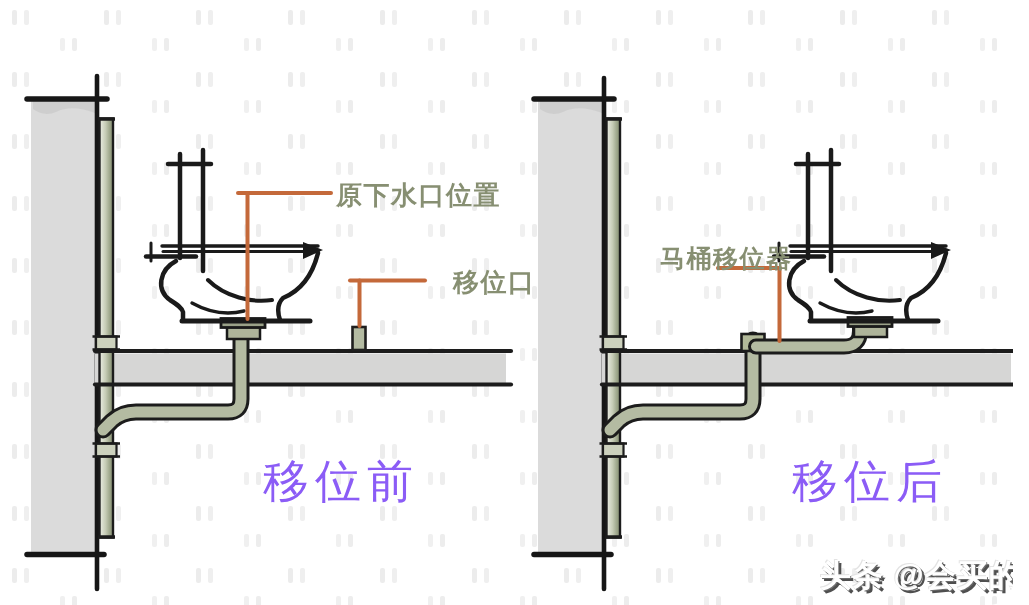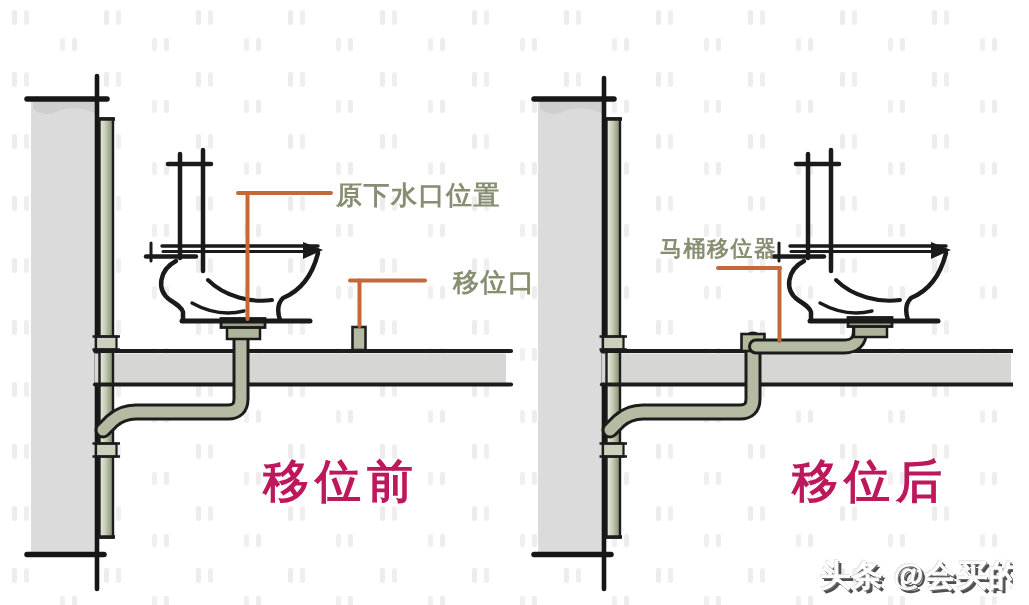--- a/index.html
+++ b/index.html
@@ -6,24 +6,24 @@
   .stage{
     position:relative;width:1013px;height:605px;overflow:hidden;
     background:#ffffff;font-family:"Liberation Sans",sans-serif;border-radius:24px;
   }
   .stage svg{position:absolute;left:0;top:0;}
   .lbl{
     position:absolute;white-space:nowrap;font-weight:700;
     color:#878f72;letter-spacing:1.5px;
   }
   .lbl-small{font-size:26px;line-height:1;}
-  .lbl-mid{font-size:22px;line-height:1;}
+  .lbl-mid{font-size:25px;line-height:1;margin-top:8px;}
   .caption{
-    position:absolute;white-space:nowrap;font-weight:700;
-    color:#be185d;font-size:46px;line-height:1;letter-spacing:6px;
+    position:absolute;white-space:nowrap;font-weight:400;
+    color:#8b5cf6;font-size:46px;line-height:1;letter-spacing:6px;
   }
   .watermark{
     position:absolute;white-space:nowrap;font-weight:700;
     font-size:31px;line-height:1;color:#ffffff;letter-spacing:1px;
     text-shadow:-1px -1px 0 #e3e3e3, 1px 1px 0 #6b6b6b, 3px 3px 0 #4f4f4f;
   }
 </style>
 </head>
 <body>
 

